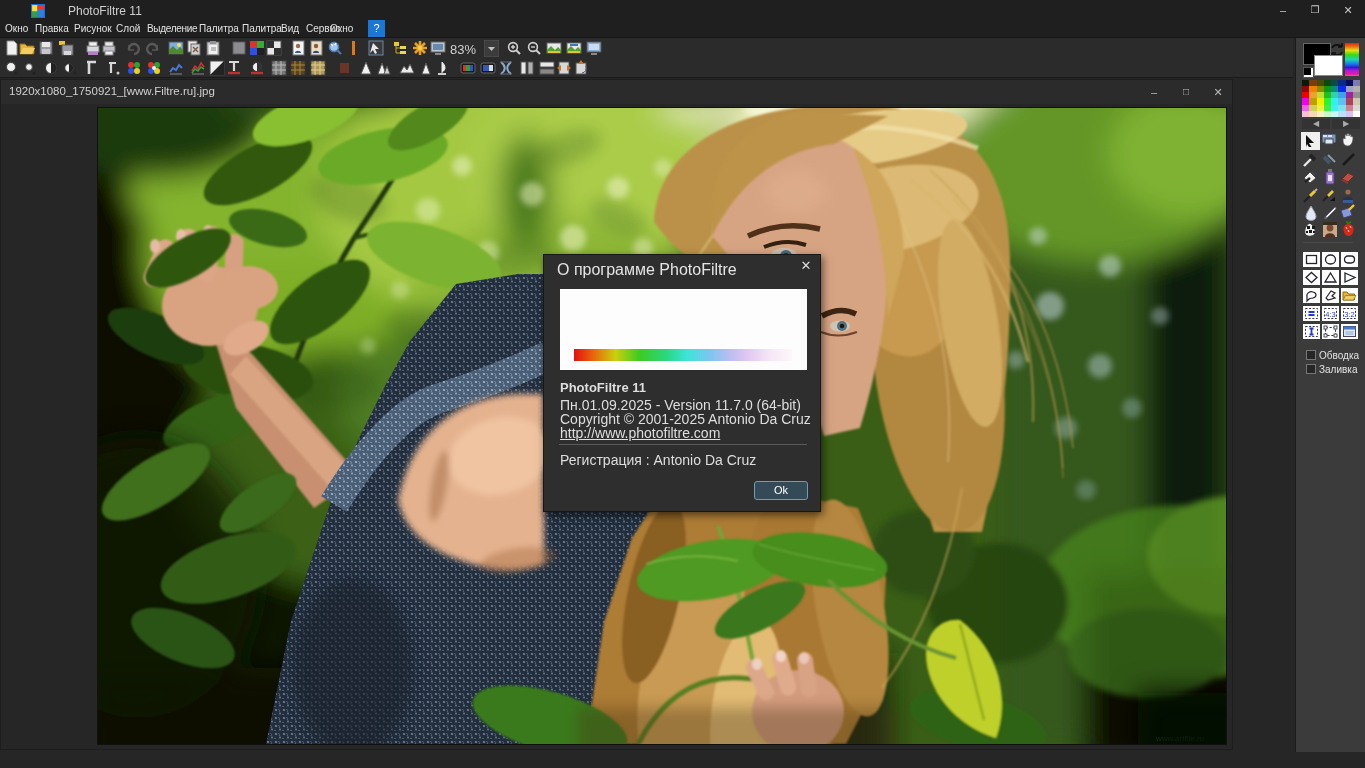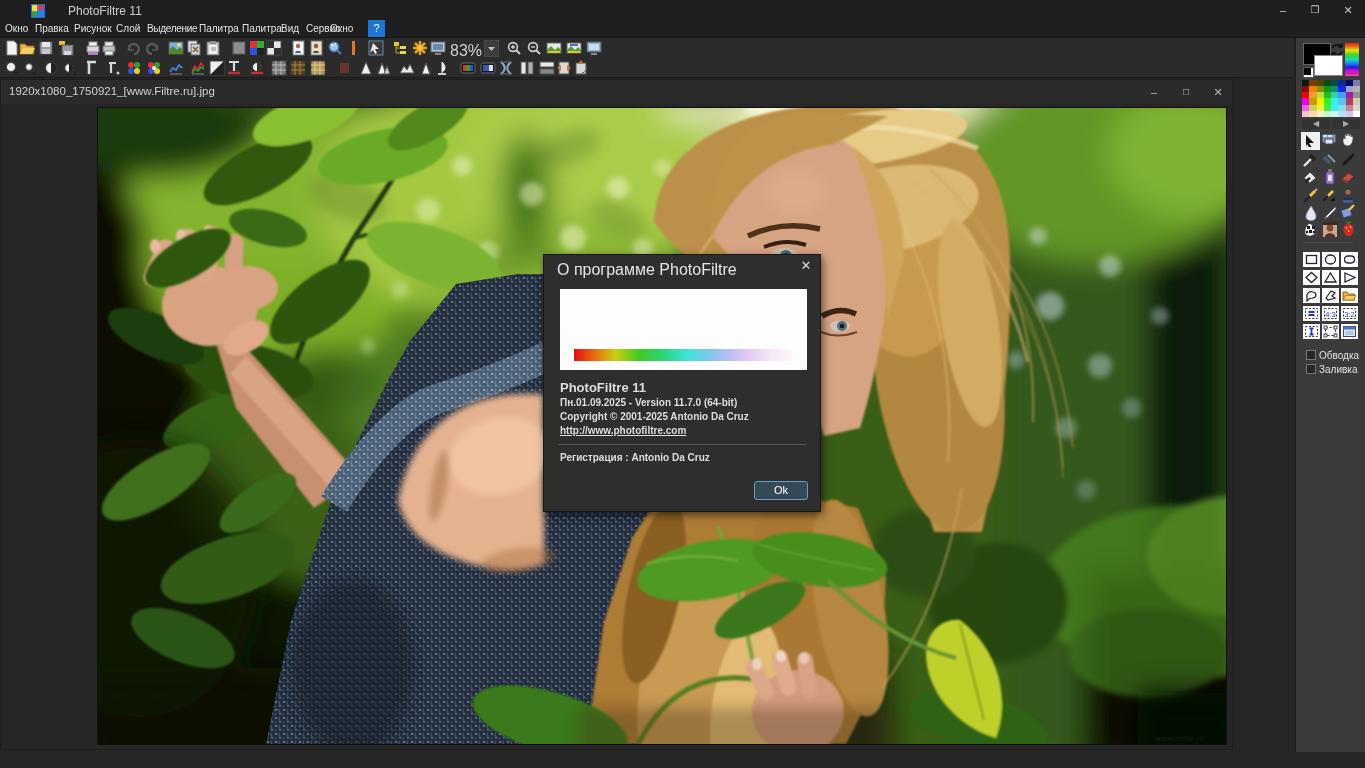--- a/index.html
+++ b/index.html
@@ -47,21 +47,21 @@
     border:1px solid #171717; box-shadow:2px 3px 8px rgba(0,0,0,.55); color:#e4e4e4; }
   #dlg .dt { position:absolute; left:13px; top:6px; font-size:16px; }
   #dlg .dx { position:absolute; right:5px; top:2px; width:18px; height:18px; font-size:13px;
     color:#dcdcdc; text-align:center; line-height:18px;}
   #logo { position:absolute; left:16px; top:34px; width:247px; height:81px; background:#fdfdfd; }
   #logotext { position:absolute; left:10px; top:6px; width:230px; font-family:"Liberation Serif",serif;
     font-size:41px; line-height:44px; white-space:nowrap; }
   #rainbow { position:absolute; left:14px; top:60px; width:218px; height:12px;
     background:linear-gradient(90deg,#e41010 0%,#e8680c 9%,#cbd00e 19%,#3ecb22 30%,#29d77e 42%,
       #3fe3d9 52%,#7cc6ef 62%,#b9bdf2 71%,#e3c8f2 80%,#f6e7f6 90%,#fdf6fa 100%); }
-  .dln { position:absolute; left:16px; font-size:10px; color:#dedede;font-weight:bold; }
+  .dln { position:absolute; left:16px; font-size:14px; color:#dedede; }
   #okbtn { position:absolute; left:210px; top:226px; width:54px; height:19px; background:#354a57;
     border:1.4px solid #6f9cb8; border-radius:3px; color:#fff; font-size:11px; text-align:center;
     line-height:17px; }
 </style></head>
 <body>
 <div id="app">
 
   <div id="titlebar">
     <svg class="abs" style="left:31px;top:4px" width="14" height="14" viewBox="0 0 13 13">
       <rect x="0" y="0" width="13" height="13" fill="#1f6fd0"></rect>
@@ -215,21 +215,21 @@
         <rect x="1" y="3" width="14" height="10" fill="#e8e8e8" stroke="#666"></rect>
         <path d="M1 10 l4 -4 4 4 3 -3 3 3 v3 h-14 z" fill="#55a030"></path>
         <rect x="2" y="11" width="12" height="2" fill="#e8c030"></rect>
         <path d="M4 5 h8" stroke="#3878c0" stroke-width="2"></path>
       </svg>
     <svg class="ic" style="left:586px" viewBox="0 0 16 16">
         <rect x="1" y="2" width="14" height="10" fill="#8ab0d8" stroke="#555"></rect>
         <rect x="3" y="4" width="10" height="6" fill="#c8ddf0"></rect>
         <rect x="5" y="13" width="6" height="2" fill="#888"></rect>
       </svg>
-    <div class="abs" style="left:450px;top:4px;font-size:16px;color:#cfcfcf">83%</div>
+    <div class="abs" style="left:450px;top:4px;font-size:13px;color:#cfcfcf">83%</div>
   </div>
   <div id="tb2">
     <svg class="ic" style="left:4px" viewBox="0 0 16 16">
         <circle cx="7" cy="7" r="4.5" fill="#f0f0f0" stroke="#444"></circle>
         <circle cx="12" cy="13" r="1.6" fill="#222"></circle>
       </svg>
     <svg class="ic" style="left:22px" viewBox="0 0 16 16">
         <circle cx="7" cy="7" r="3.4" fill="#f0f0f0" stroke="#444"></circle>
         <circle cx="12" cy="13" r="1.6" fill="#222"></circle>
       </svg>

